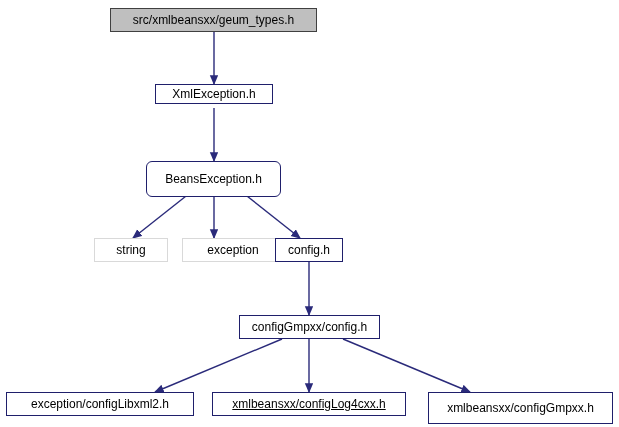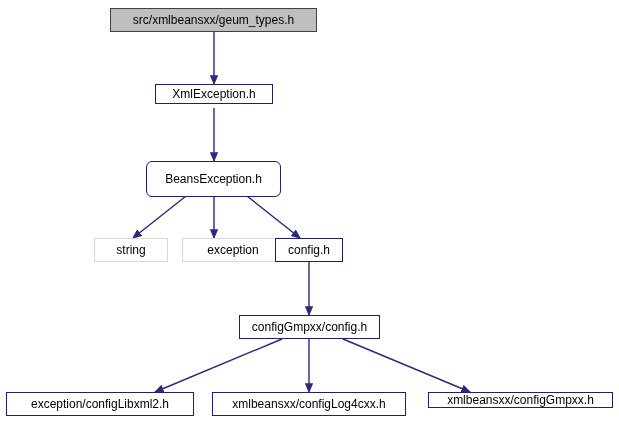--- a/index.html
+++ b/index.html
@@ -69,16 +69,16 @@
   </svg>
   <div id="node-layer">
       <div class="node root" style="left: 110px; top: 8px; width: 207px; height: 24px;">src/xmlbeansxx/geum_types.h</div>
       <div class="node" style="left: 155px; top: 84px; width: 118px; height: 20px;">XmlException.h</div>
       <div class="node" style="left: 146px; top: 161px; width: 135px; height: 36px; border-radius: 6px;">BeansException.h</div>
       <div class="node faded" style="left: 94px; top: 238px; width: 74px; height: 24px;">string</div>
       <div class="node faded" style="left: 174px; top: 238px; width: 102px; height: 24px; margin-left: 8px;">exception</div>
       <div class="node" style="left: 275px; top: 238px; width: 68px; height: 24px;">config.h</div>
       <div class="node" style="left: 239px; top: 315px; width: 141px; height: 24px;">configGmpxx/config.h</div>
       <div class="node" style="left: 6px; top: 392px; width: 188px; height: 24px;">exception/configLibxml2.h</div>
-      <div class="node" style="left: 212px; top: 392px; width: 194px; height: 24px;">xmlbeansxx/configLog4cxx.h</div>
-      <div class="node" style="left: 428px; top: 392px; width: 185px; height: 16px;">xmlbeansxx/configGmpxx.h</div>
+      <div class="node" style="left: 212px; top: 392px; width: 194px; height: 24px; text-decoration: underline;">xmlbeansxx/configLog4cxx.h</div>
+      <div class="node" style="left: 428px; top: 392px; width: 185px; height: 32px;">xmlbeansxx/configGmpxx.h</div>
     </div>
 </div>
 
 </body></html>

